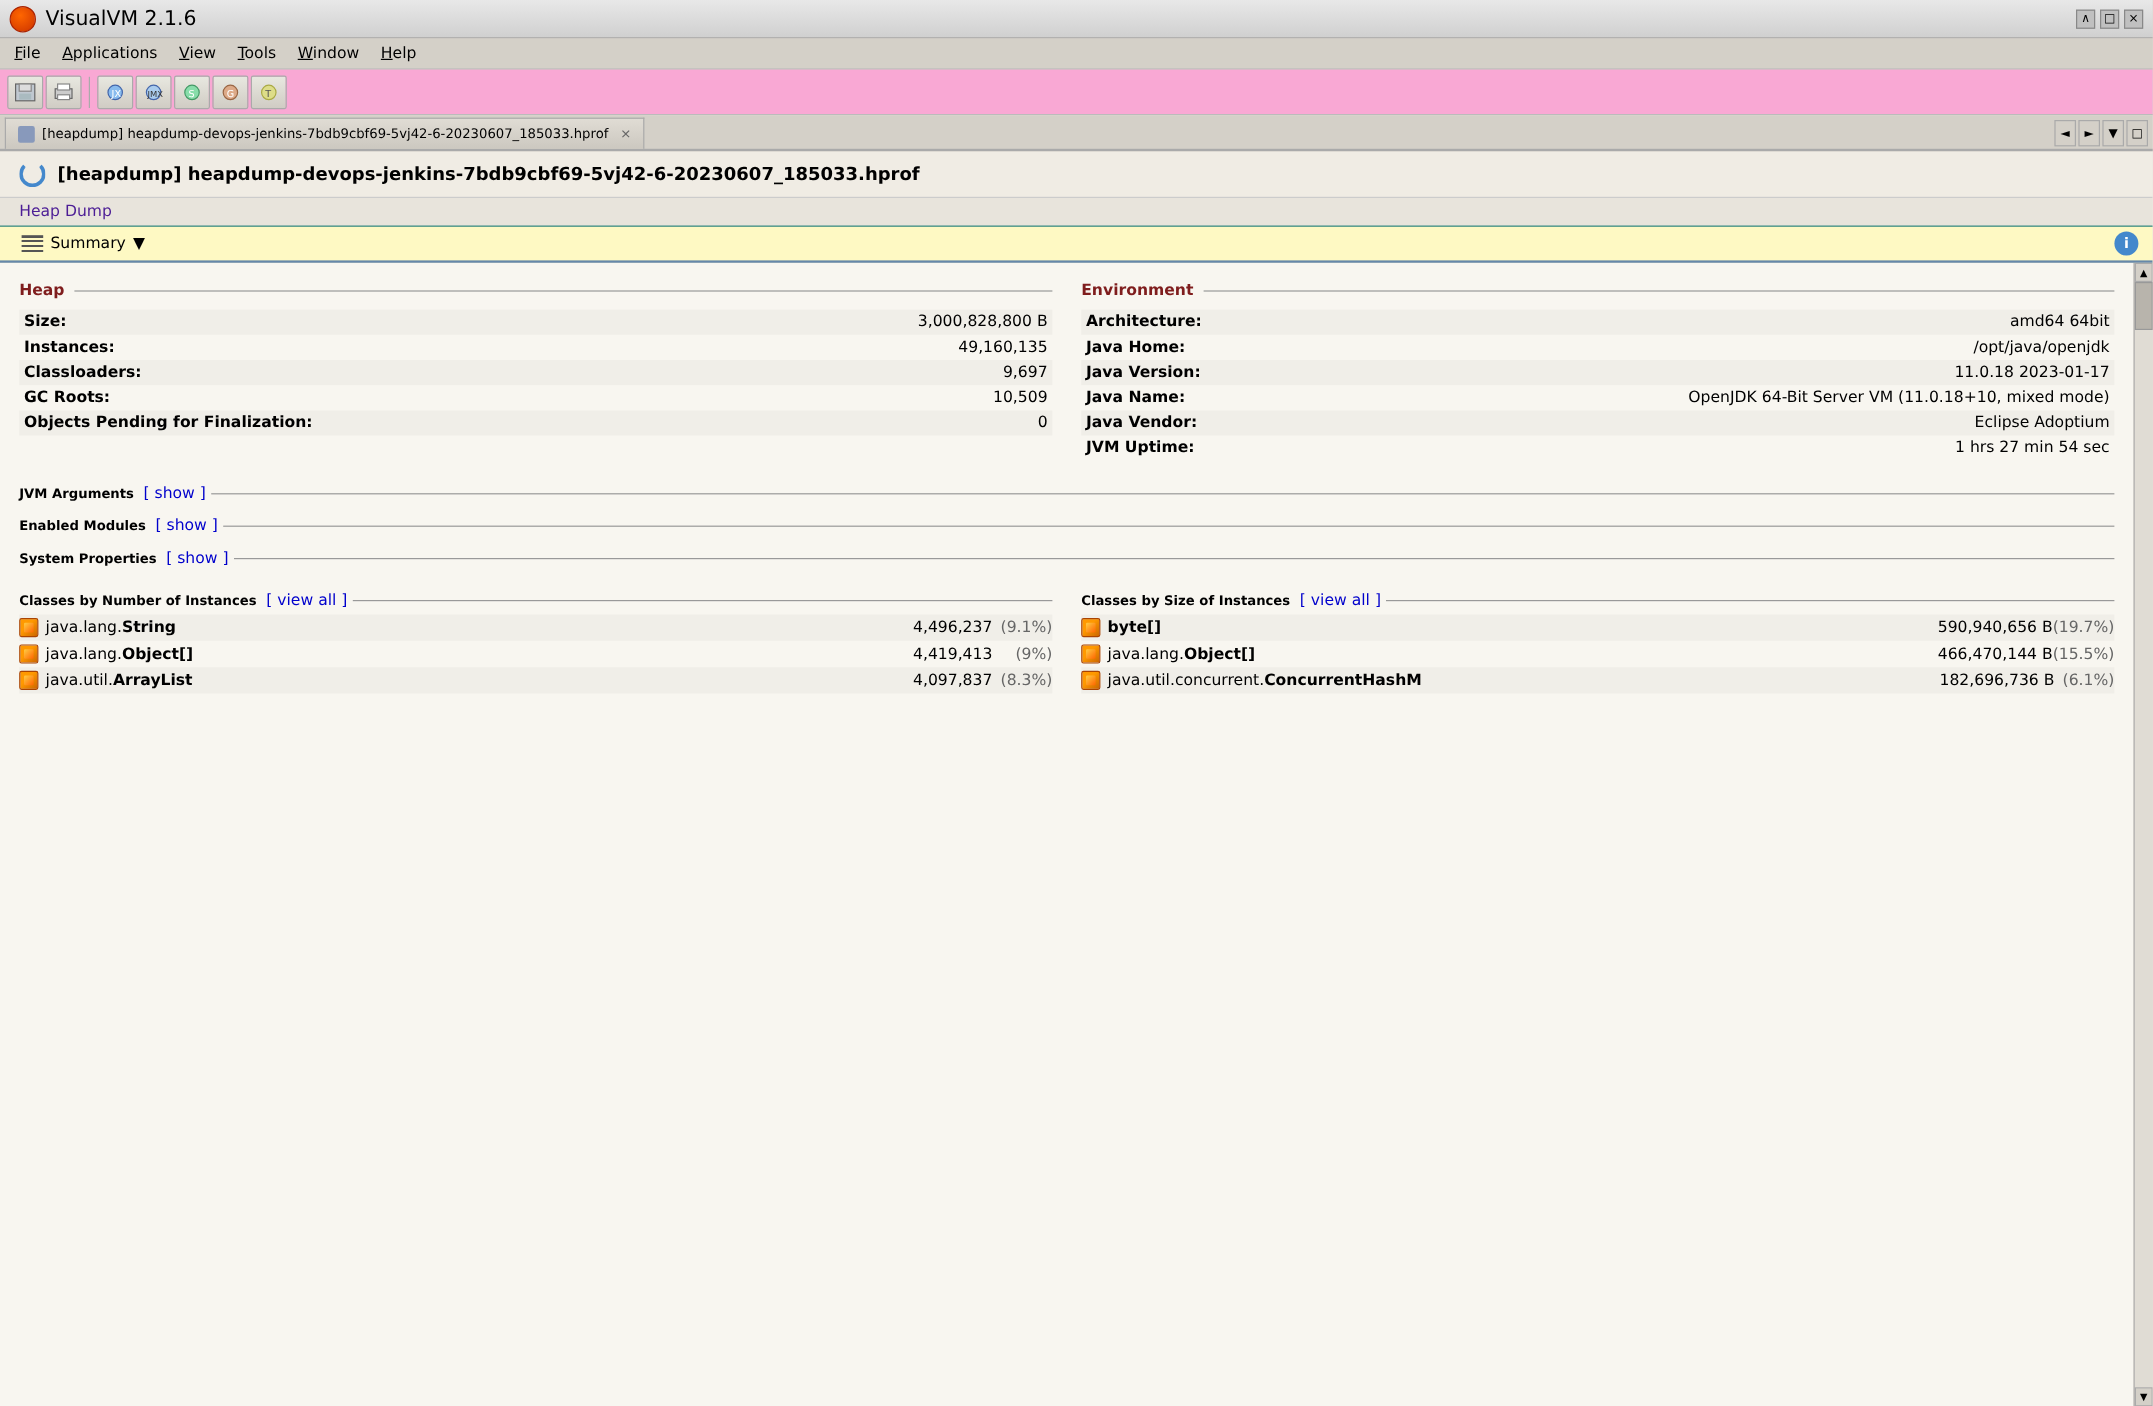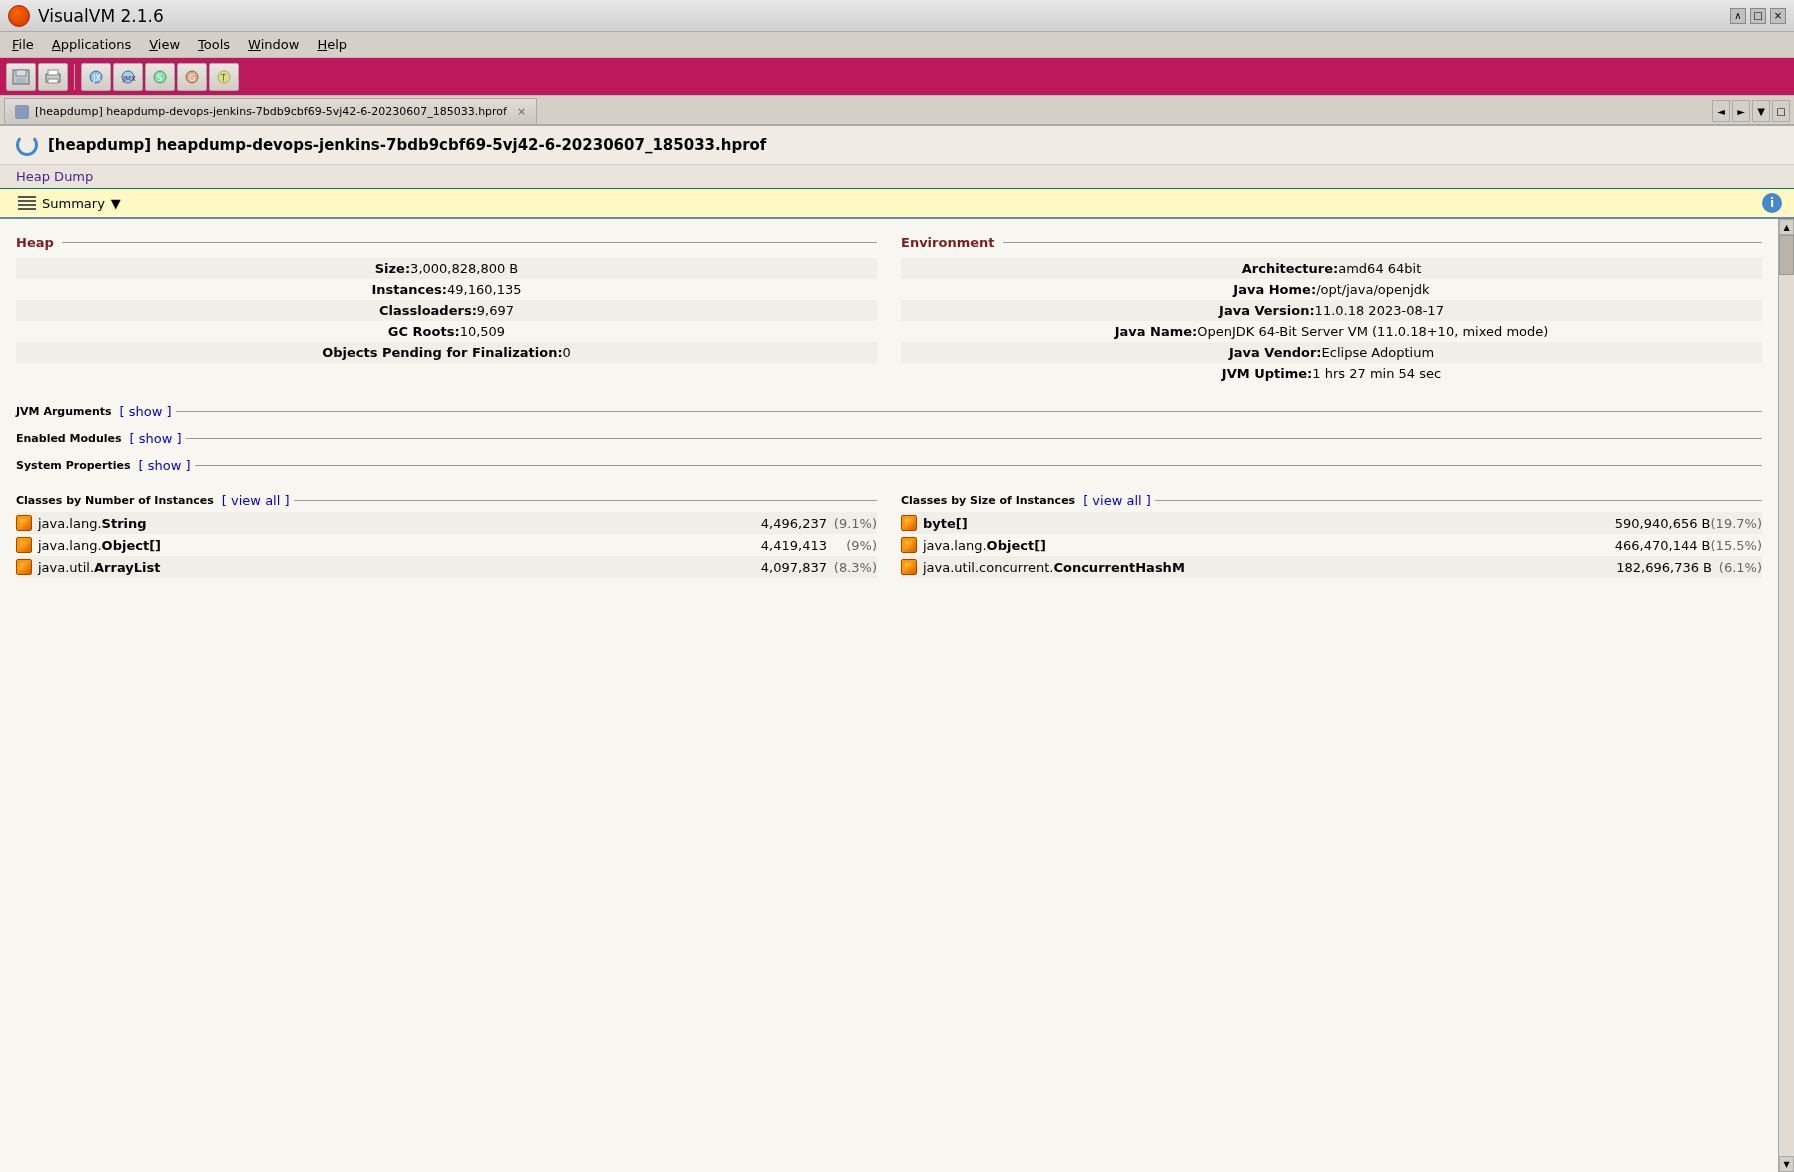--- a/index.html
+++ b/index.html
@@ -68,21 +68,21 @@
     .menu-item {
       padding: 2px 8px;
       font-size: 13px;
       cursor: pointer;
       color: #000;
     }
     .menu-item .underline { text-decoration: underline; }
 
     
     .toolbar {
-      background: #be185d;
+      background: #f9a8d4;
       height: 38px;
       display: flex;
       align-items: center;
       padding: 2px 6px;
       border-bottom: 1px solid #bbb;
       gap: 2px;
     }
     .toolbar-sep {
       width: 1px;
       height: 26px;
@@ -312,21 +312,21 @@
       height: 1px;
       background: #999;
     }
 
     
     .data-table {
       width: 100%;
     }
     .data-row {
       display: flex;
-      justify-content: center;
+      justify-content: space-between;
       padding: 3px 0;
       font-size: 13px;
     }
     .data-row:nth-child(odd) { background: rgba(0,0,0,0.03); }
     .data-label { font-weight: bold; color: #000; padding-left: 4px; }
     .data-value { color: #000; text-align: right; padding-right: 4px; }
 
     
     .expand-section {
       margin-bottom: 12px;
@@ -537,21 +537,21 @@
               <div class="data-row">
                 <span class="data-label">Architecture:</span>
                 <span class="data-value">amd64 64bit</span>
               </div>
               <div class="data-row">
                 <span class="data-label">Java Home:</span>
                 <span class="data-value">/opt/java/openjdk</span>
               </div>
               <div class="data-row">
                 <span class="data-label">Java Version:</span>
-                <span class="data-value">11.0.18 2023-08-17</span>
+                <span class="data-value">11.0.18 2023-01-17</span>
               </div>
               <div class="data-row">
                 <span class="data-label">Java Name:</span>
                 <span class="data-value">OpenJDK 64-Bit Server VM (11.0.18+10, mixed mode)</span>
               </div>
               <div class="data-row">
                 <span class="data-label">Java Vendor:</span>
                 <span class="data-value">Eclipse Adoptium</span>
               </div>
               <div class="data-row">

